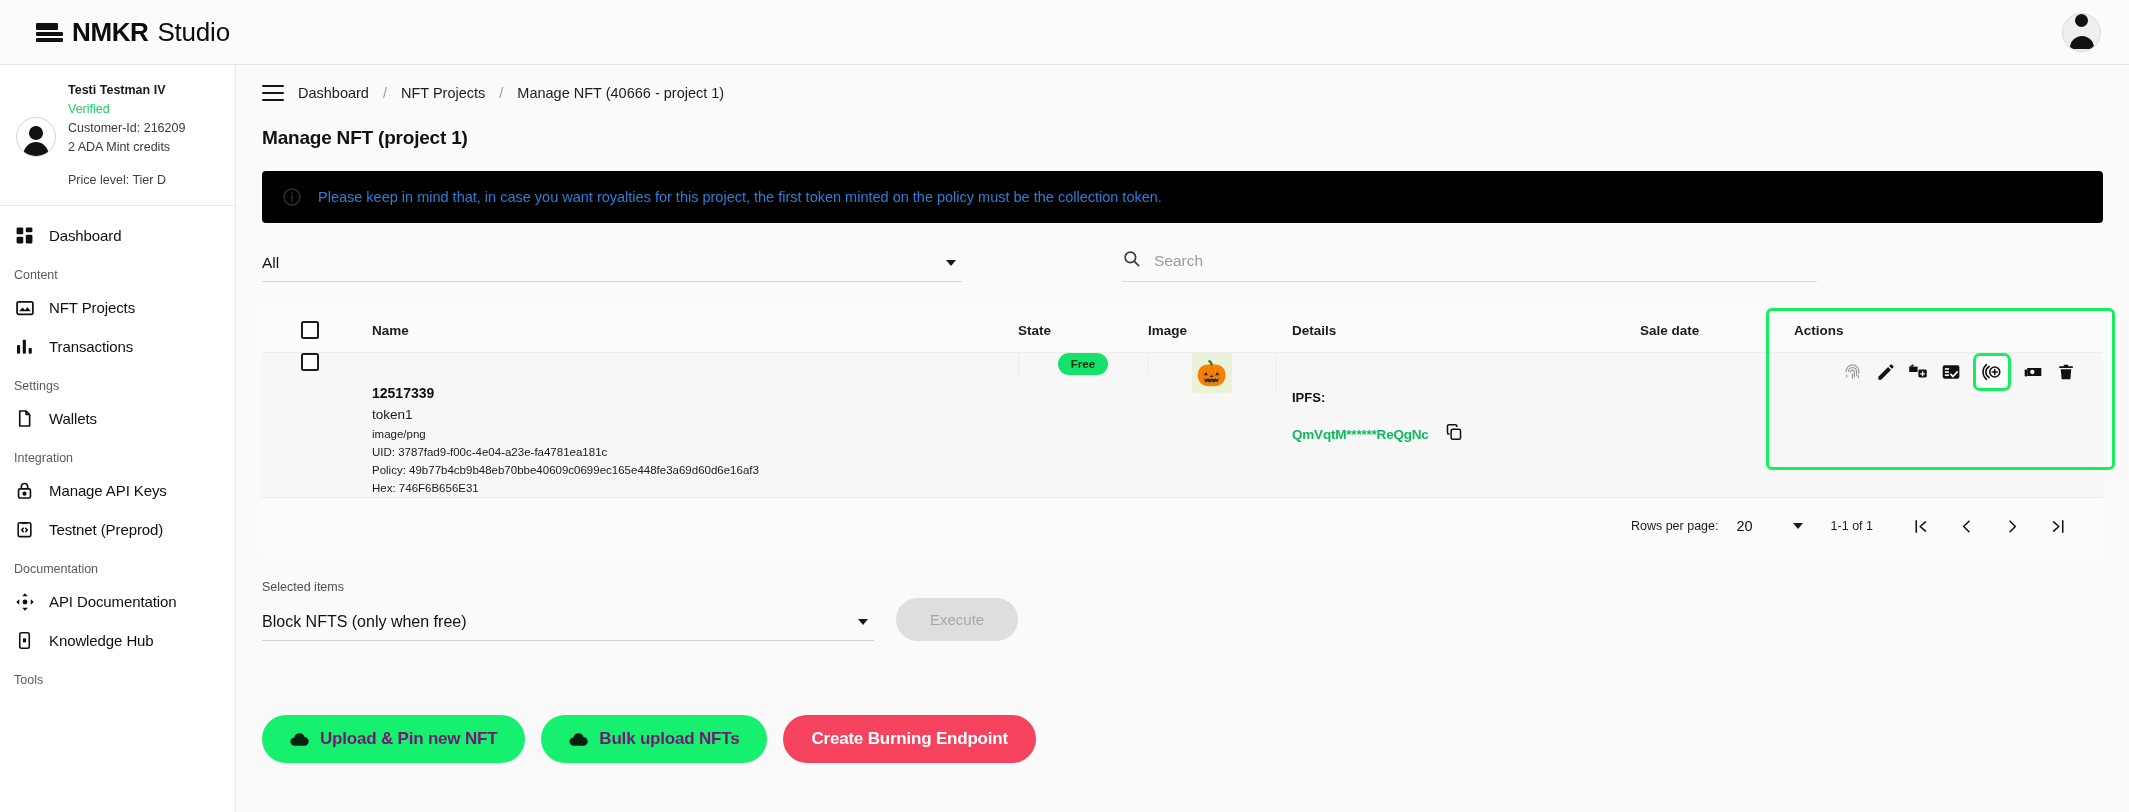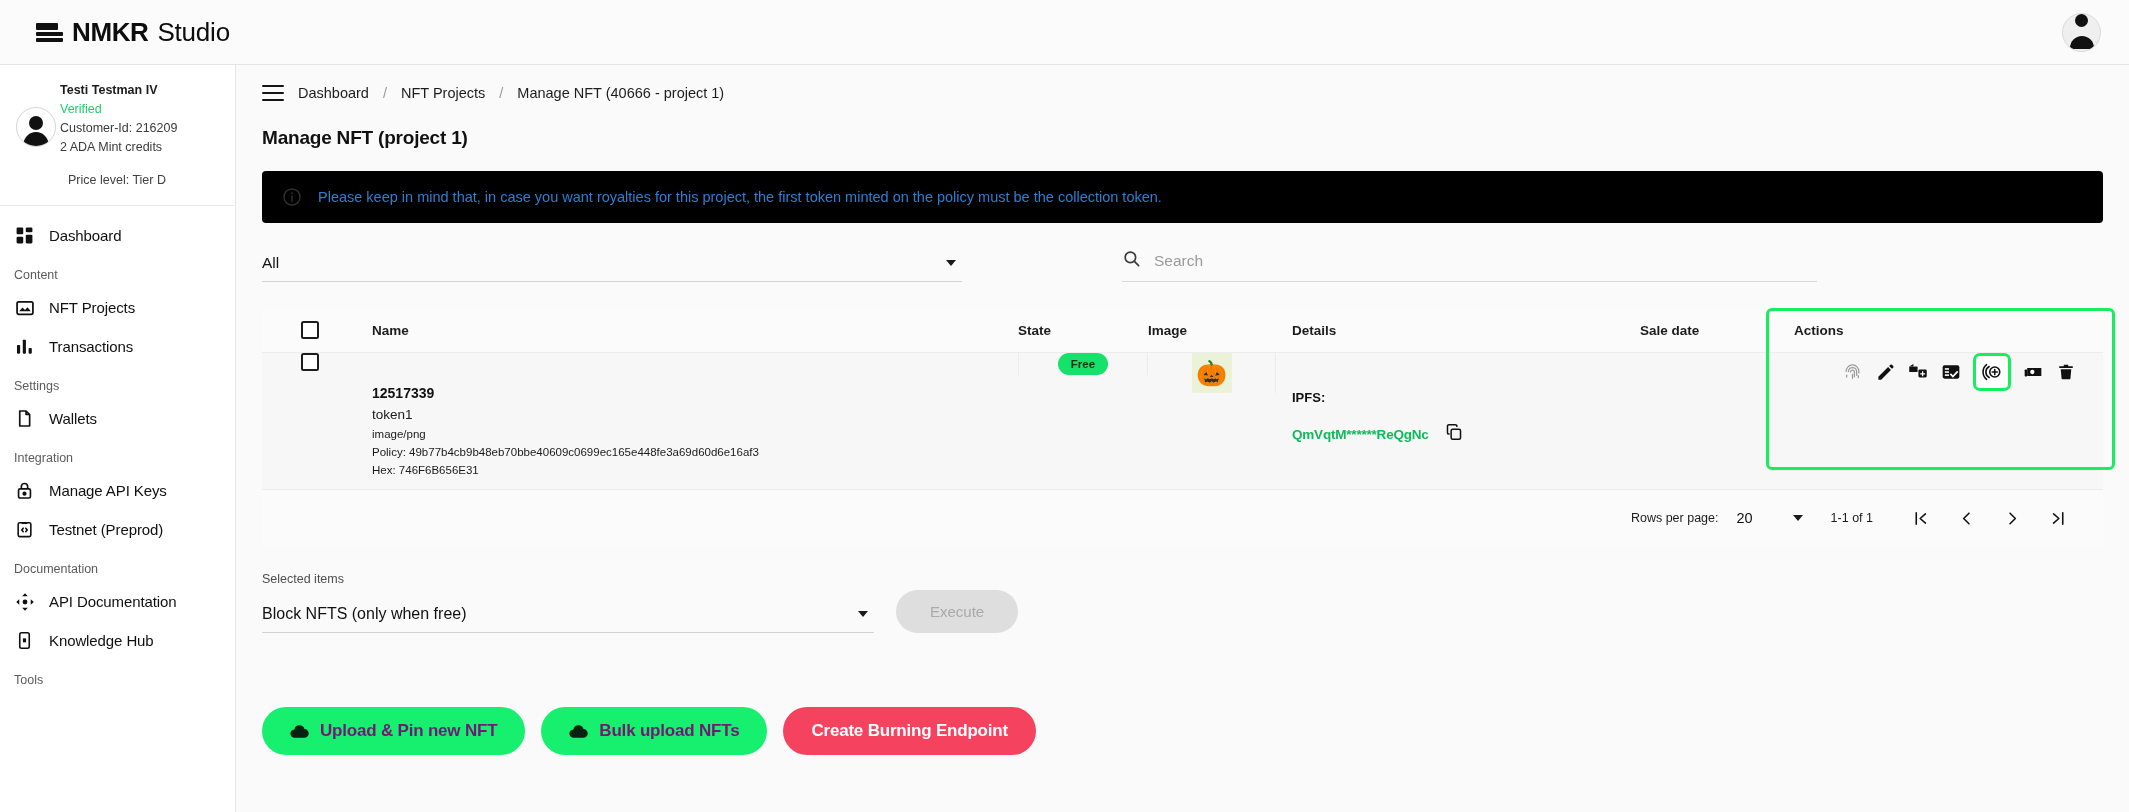--- a/index.html
+++ b/index.html
@@ -35,21 +35,21 @@
   .avatar-head { width: 13px; height: 13px; border-radius: 50%; background:#111; position: relative; top: -12px; }
   .avatar-body { width: 24px; height: 13px; border-radius: 12px 12px 0 0; background:#111; position:absolute; bottom:2px; }
   .avatar-inner { position: relative; width: 100%; height:100%; display:flex; align-items:center; justify-content:center; }
 
   
   .body-wrap { display: flex; height: 747px; }
 
   
   .sidebar { width: 236px; background: #ffffff; border-right: 1px solid #e6e6e6; flex: 0 0 236px; }
   .acct { padding: 14px 16px 18px 16px; border-bottom: 1px solid #eaeaea; }
-  .acct-row { display: flex; gap: 4px; align-items: center; }
+  .acct-row { display: flex; gap: 12px; align-items: flex-end; }
   .acct-av {
     width: 40px; height: 40px; border-radius: 50%;
     background:#fff; border: 1px solid #d4d4d4; flex:0 0 40px;
     position: relative; overflow: hidden; margin-top: 18px;
   }
   .acct-av .h { position:absolute; left:50%; transform:translateX(-50%); top:8px; width:14px; height:14px; border-radius:50%; background:#111; }
   .acct-av .b { position:absolute; left:50%; transform:translateX(-50%); bottom:0; width:25px; height:14px; border-radius:13px 13px 0 0; background:#111; }
   .acct-info { padding-top: 2px; }
   .acct-name { font-size: 12.5px; color:#1b1b1b; font-weight:600; line-height:19px; }
   .acct-verified { font-size: 12.5px; color:#24cc6a; line-height:19px; }
@@ -372,20 +372,21 @@
         <div class="tbody-row">
           <div class="col-check">
             <span class="cbox"></span>
           </div>
 
           <div class="col-name">
             <div class="namecell">
               <div class="nm-id">12517339</div>
               <div class="nm-tok">token1</div>
               <div class="nm-sm">image/png</div>
+              <div class="nm-sm">UID: 3787fad9-f00c-4e04-a23e-fa4781ea181c</div>
               <div class="nm-sm">Policy: 49b77b4cb9b48eb70bbe40609c0699ec165e448fe3a69d60d6e16af3</div>
               <div class="nm-sm">Hex: 746F6B656E31</div>
             </div>
           </div>
 
           <div class="col-state">
             <span class="badge-free">Free</span>
           </div>
 
           <div class="col-img">

